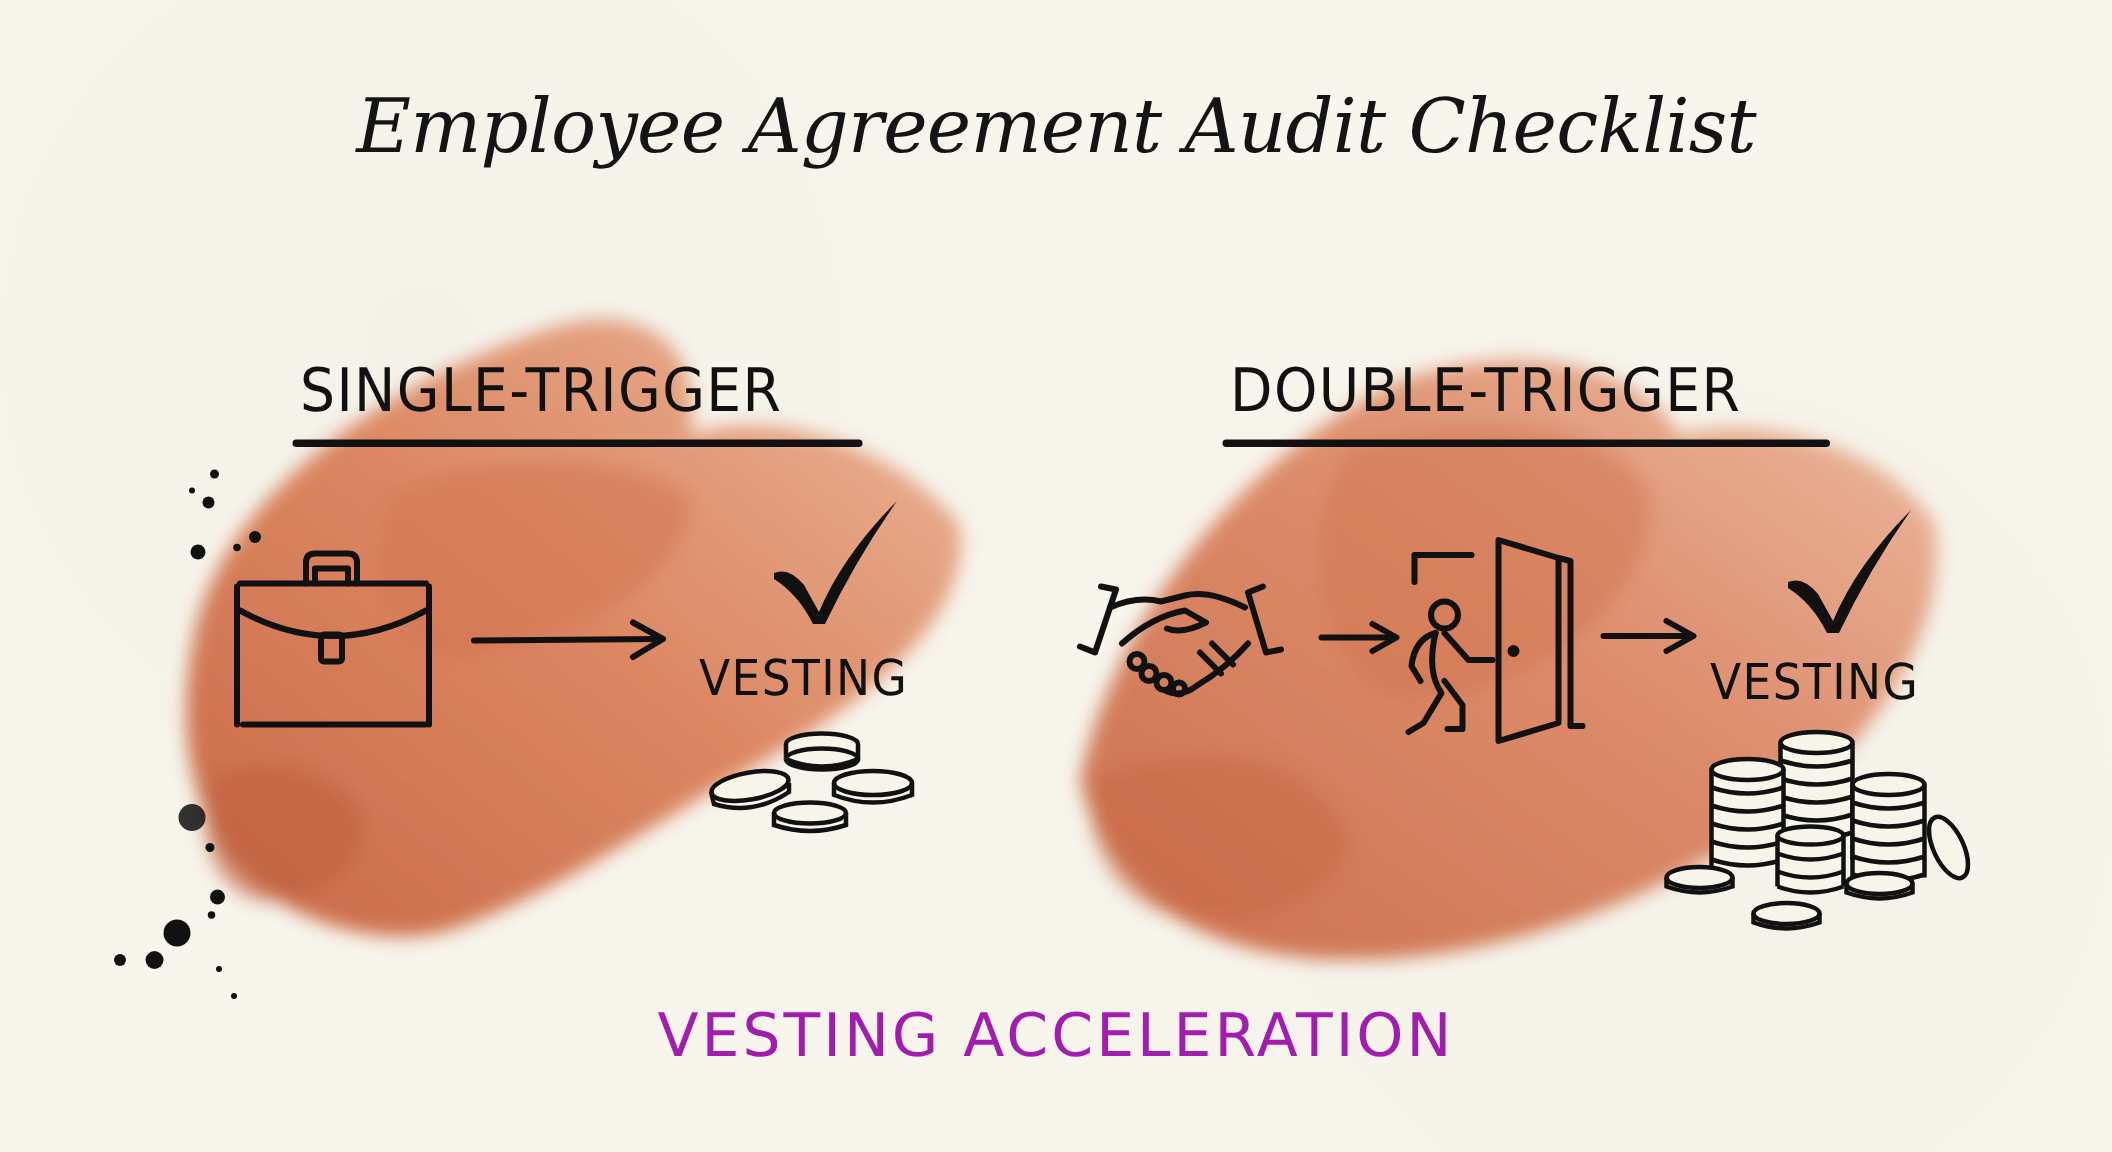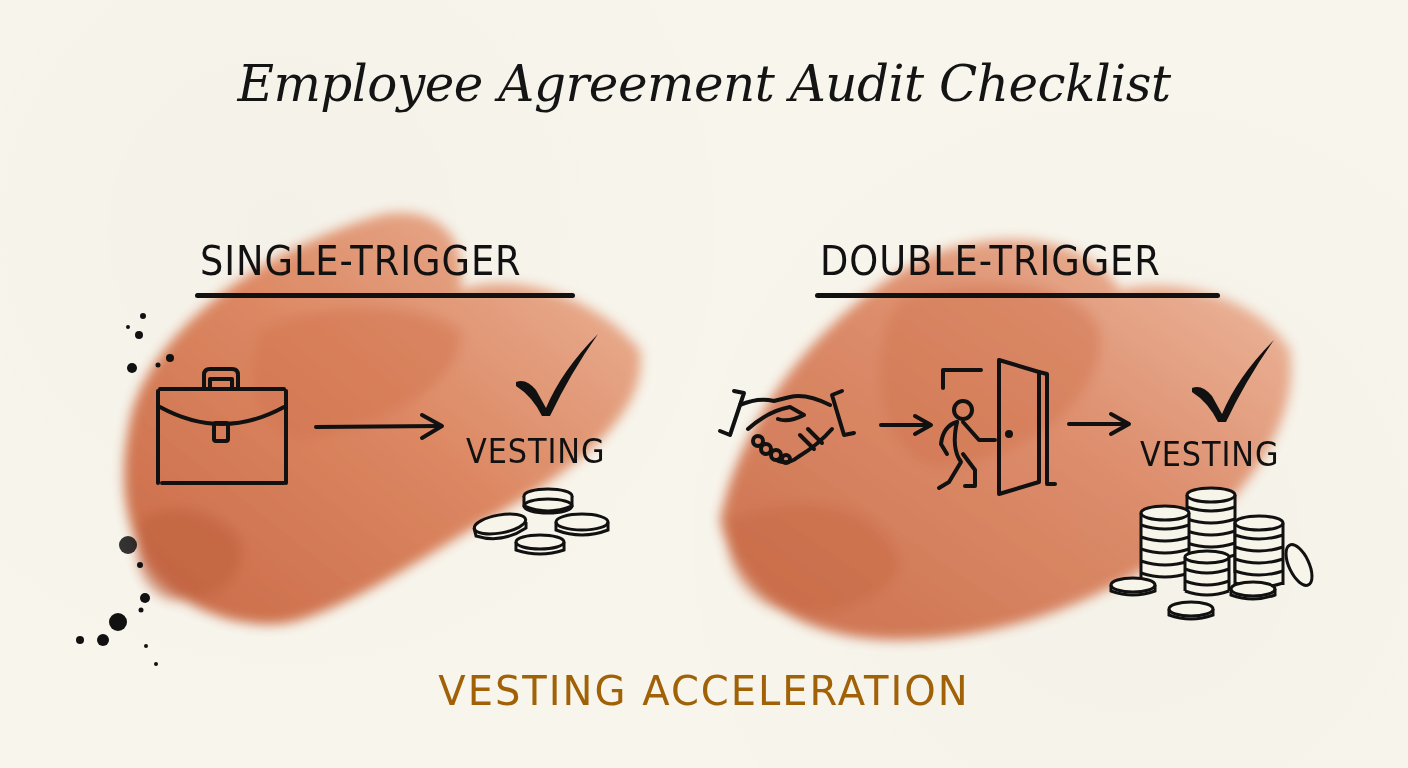--- a/index.html
+++ b/index.html
@@ -52,21 +52,21 @@
       font-size: 33px;
       color: #111;
       letter-spacing: 1px;
       transform: scaleX(0.92);
       transform-origin: left center;
     }
     .footer-label {
       position: absolute; left: 0; right: 0; top: 668px;
       text-align: center;
       font-size: 40px;
-      color: #a16207;
+      color: #a21caf;
       letter-spacing: 2px;
     }
     svg.ico { position: absolute; overflow: visible; }
   </style>
 </head>
 <body>
 
 <div class="paper"></div>
 
 <svg class="wash" style="left:0;top:0;" width="1408" height="768">

